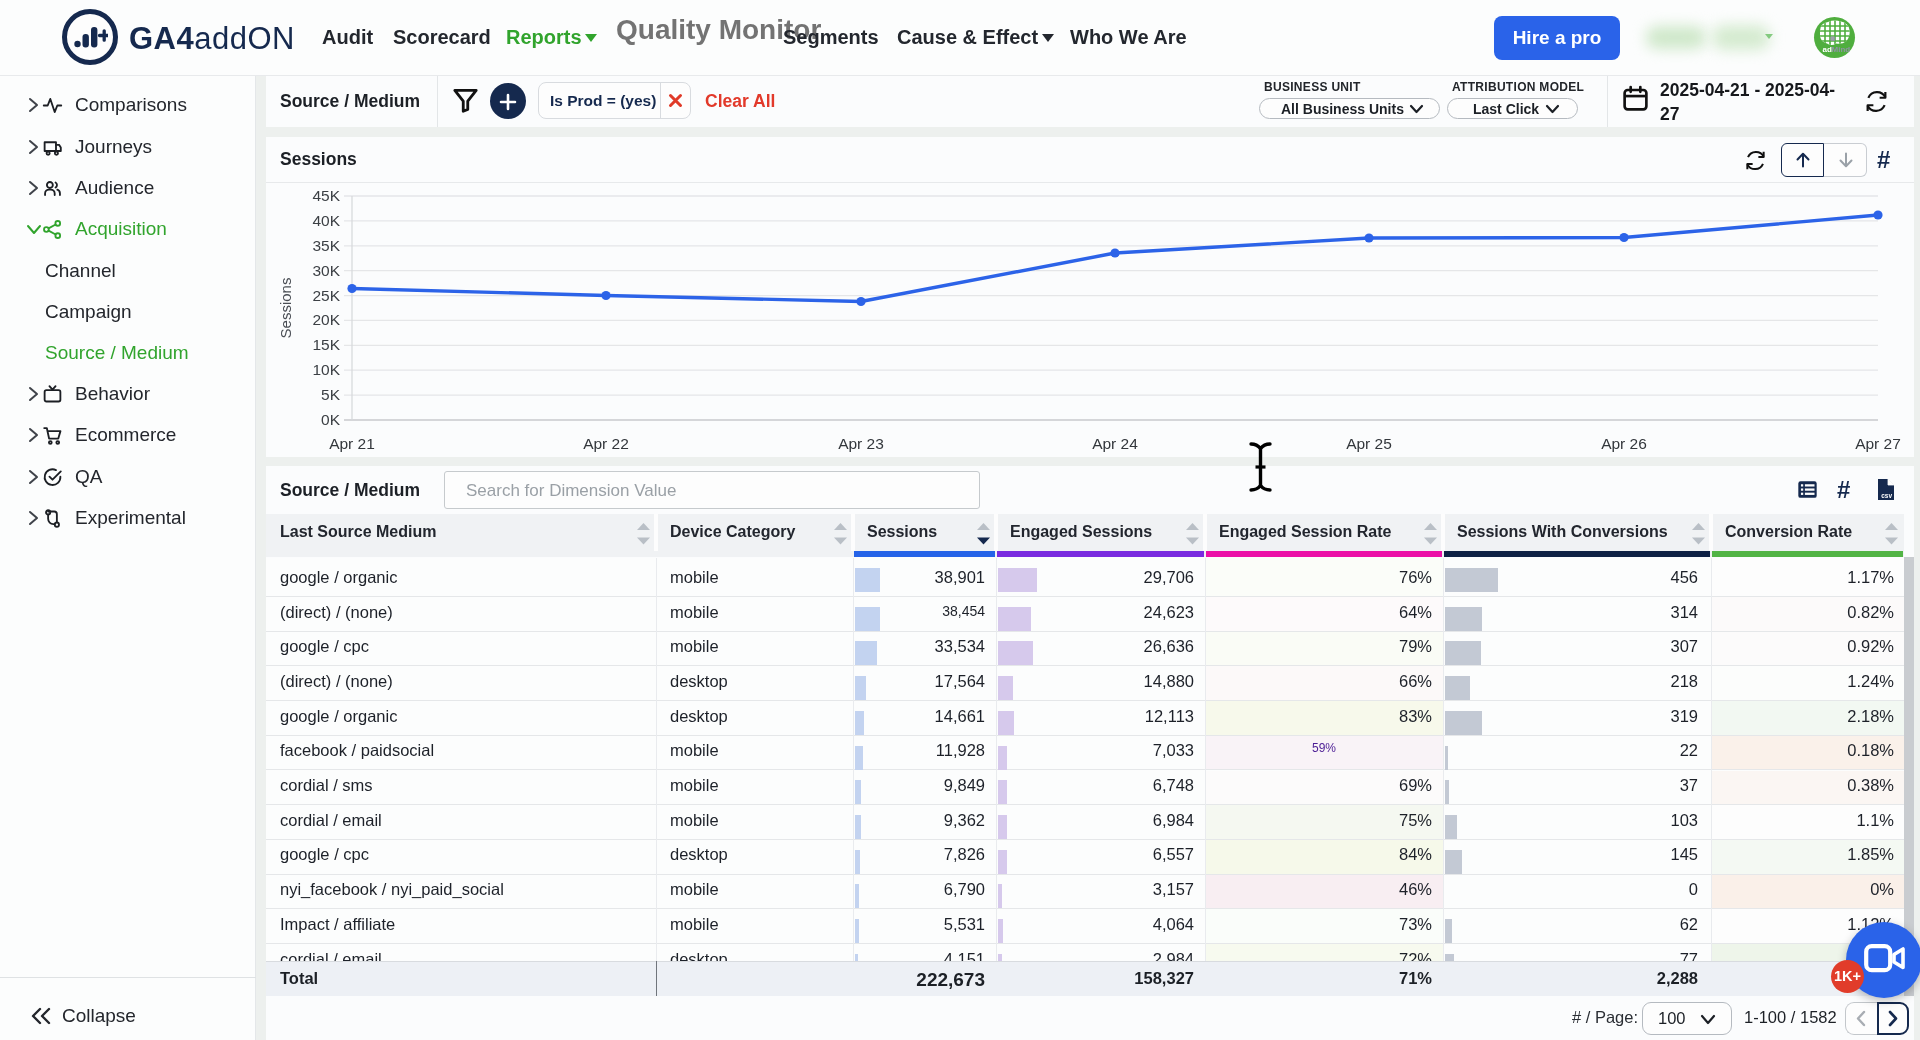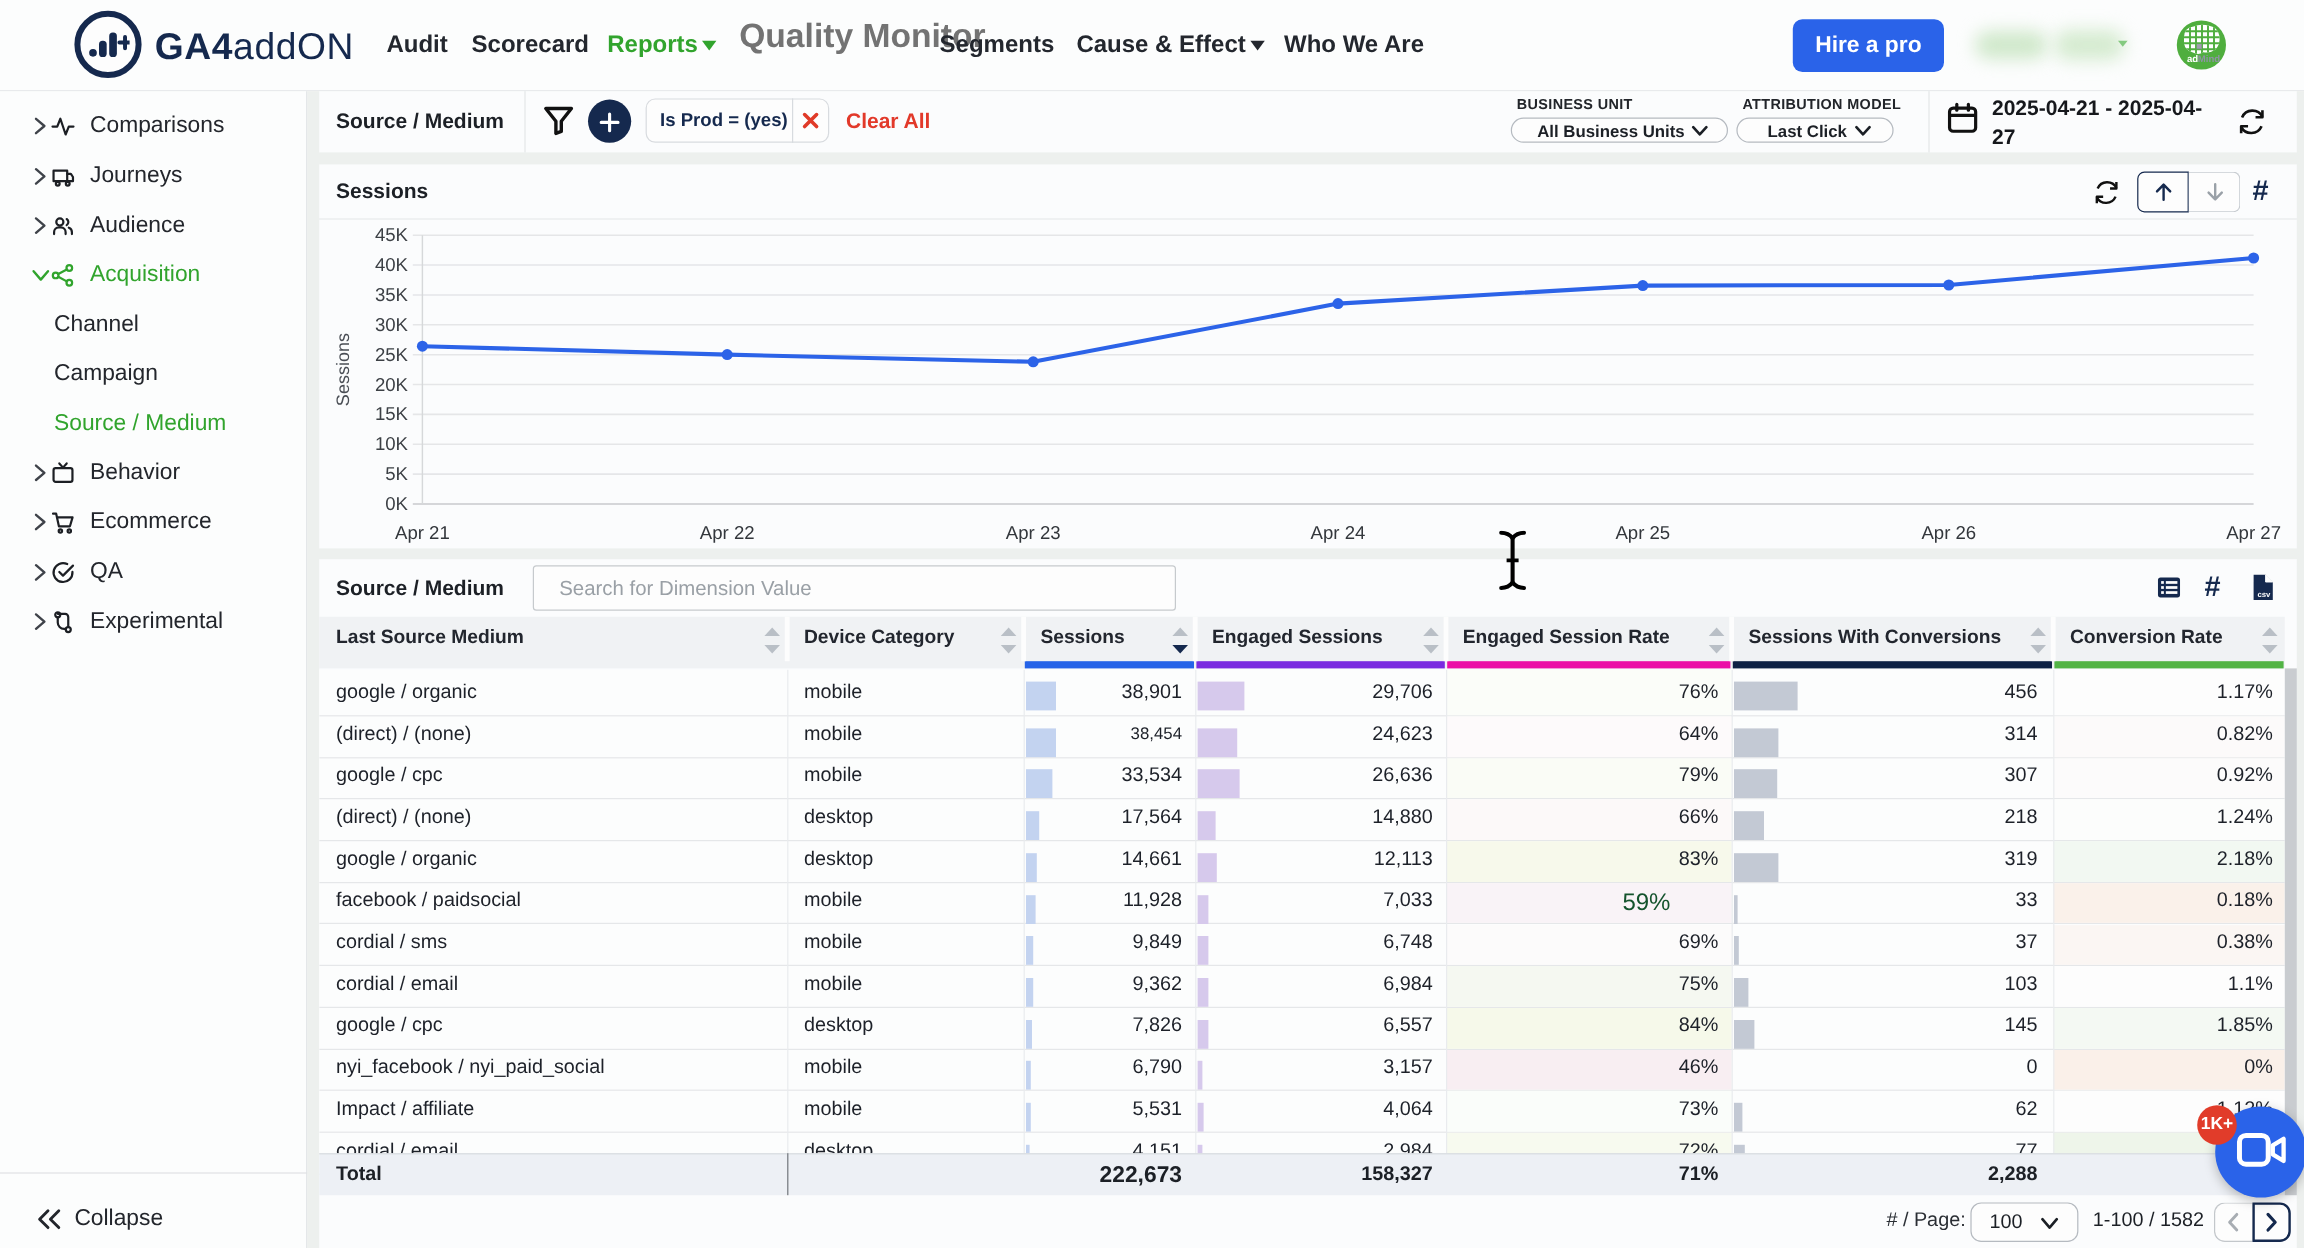--- a/index.html
+++ b/index.html
@@ -384,22 +384,22 @@
 <div class="abs" style="left:0;top:177.8px;width:1650px;height:34.69999999999999px;border-bottom:1px solid #e5e7e9;">
 <div class="abs" style="left:939px;top:0;width:238px;height:33.69999999999999px;background:#f9f3f7;"></div>
 <div class="abs" style="left:1445px;top:0;width:193px;height:33.69999999999999px;background:#faf1ea;"></div>
 <div class="abs" style="left:589px;top:9.8px;width:7.7px;height:24px;background:#c3d3f0;"></div>
 <div class="abs" style="left:732px;top:9.8px;width:9.3px;height:24px;background:#d6c9ec;"></div>
 <div class="abs" style="left:1179px;top:9.8px;width:2.6px;height:24px;background:#c3c9d4;"></div>
 <div class="abs" style="left:14px;top:5.6px;font-size:16.5px;color:#1d2129;">facebook / paidsocial</div>
 <div class="abs" style="left:404px;top:5.6px;font-size:16.5px;color:#1d2129;">mobile</div>
 <div class="abs" style="left:599px;top:5.6px;width:120px;text-align:right;font-size:16.5px;color:#1d2129;">11,928</div>
 <div class="abs" style="left:808px;top:5.6px;width:120px;text-align:right;font-size:16.5px;color:#1d2129;">7,033</div>
-<div class="abs" style="left:1046px;top:5.6px;width:120px;text-align:center;font-size:20px;color:#14532d;">59%</div>
-<div class="abs" style="left:1312px;top:5.6px;width:120px;text-align:right;font-size:16.5px;color:#1d2129;">33</div>
+<div class="abs" style="left:1046px;top:5.6px;width:120px;text-align:left;font-size:12px;color:#4c1d95;">59%</div>
+<div class="abs" style="left:1312px;top:5.6px;width:120px;text-align:right;font-size:16.5px;color:#1d2129;">22</div>
 <div class="abs" style="left:1508px;top:5.6px;width:120px;text-align:right;font-size:16.5px;color:#1d2129;">0.18%</div>
 </div>
 <div class="abs" style="left:0;top:212.5px;width:1638px;height:34.69999999999999px;border-bottom:1px solid #e5e7e9;">
 <div class="abs" style="left:939px;top:0;width:238px;height:33.69999999999999px;background:#fcfbfb;"></div>
 <div class="abs" style="left:1445px;top:0;width:193px;height:33.69999999999999px;background:#fbf6f3;"></div>
 <div class="abs" style="left:589px;top:9.8px;width:6.3px;height:24px;background:#c3d3f0;"></div>
 <div class="abs" style="left:732px;top:9.8px;width:8.9px;height:24px;background:#d6c9ec;"></div>
 <div class="abs" style="left:1179px;top:9.8px;width:4.3px;height:24px;background:#c3c9d4;"></div>
 <div class="abs" style="left:14px;top:5.6px;font-size:16.5px;color:#1d2129;">cordial / sms</div>
 <div class="abs" style="left:404px;top:5.6px;font-size:16.5px;color:#1d2129;">mobile</div>
@@ -506,18 +506,18 @@
   </svg>
 <div class="abs" style="left:1877px;top:1002px;width:32px;height:33px;border:2px solid #15294e;border-radius:0 9px 9px 0;background:#fdfdfd;"></div>
 <svg class="abs" style="left:1887px;top:1010px;" width="12" height="17" viewBox="0 0 12 17">
     <path d="M3 2 L9 8.5 L3 15" fill="none" stroke="#15294e" stroke-width="2.6" stroke-linecap="round" stroke-linejoin="round"></path>
   </svg>
 <div class="abs" style="left:1846px;top:922px;width:76px;height:76px;border-radius:50%;background:#2a63e9;box-shadow:0 3px 10px rgba(0,0,0,0.25);"></div>
 <svg class="abs" style="left:1864px;top:944px;" width="42" height="32" viewBox="0 0 42 32">
     <rect x="2.2" y="2.2" width="24" height="24" rx="5.5" fill="none" stroke="#fff" stroke-width="4.2"></rect>
     <path d="M30 10.5 L39 5 V23.5 L30 18 Z" fill="none" stroke="#fff" stroke-width="3.6" stroke-linejoin="round"></path>
   </svg>
-<div class="abs b" style="left:1831px;top:921px;width:33px;height:33px;border-radius:50%;background:#e13c2a;color:#fff;font-size:14.5px;text-align:center;line-height:33px;">1K+</div>
+<div class="abs b" style="left:1831px;top:960px;width:33px;height:33px;border-radius:50%;background:#e13c2a;color:#fff;font-size:14.5px;text-align:center;line-height:33px;">1K+</div>
 <svg class="abs" style="left:1249px;top:442px;" width="23" height="50" viewBox="0 0 23 50">
     <path d="M11.5 5 V45" stroke="#000" stroke-width="3.4"></path>
     <path d="M2 2 Q8 2 11.5 6.5 Q15 2 21 2" fill="none" stroke="#000" stroke-width="3.4" stroke-linecap="round"></path>
     <path d="M2 48 Q8 48 11.5 43.5 Q15 48 21 48" fill="none" stroke="#000" stroke-width="3.4" stroke-linecap="round"></path>
     <path d="M6.5 25 H16.5" stroke="#000" stroke-width="3.2"></path>
   </svg>
 </body></html>

